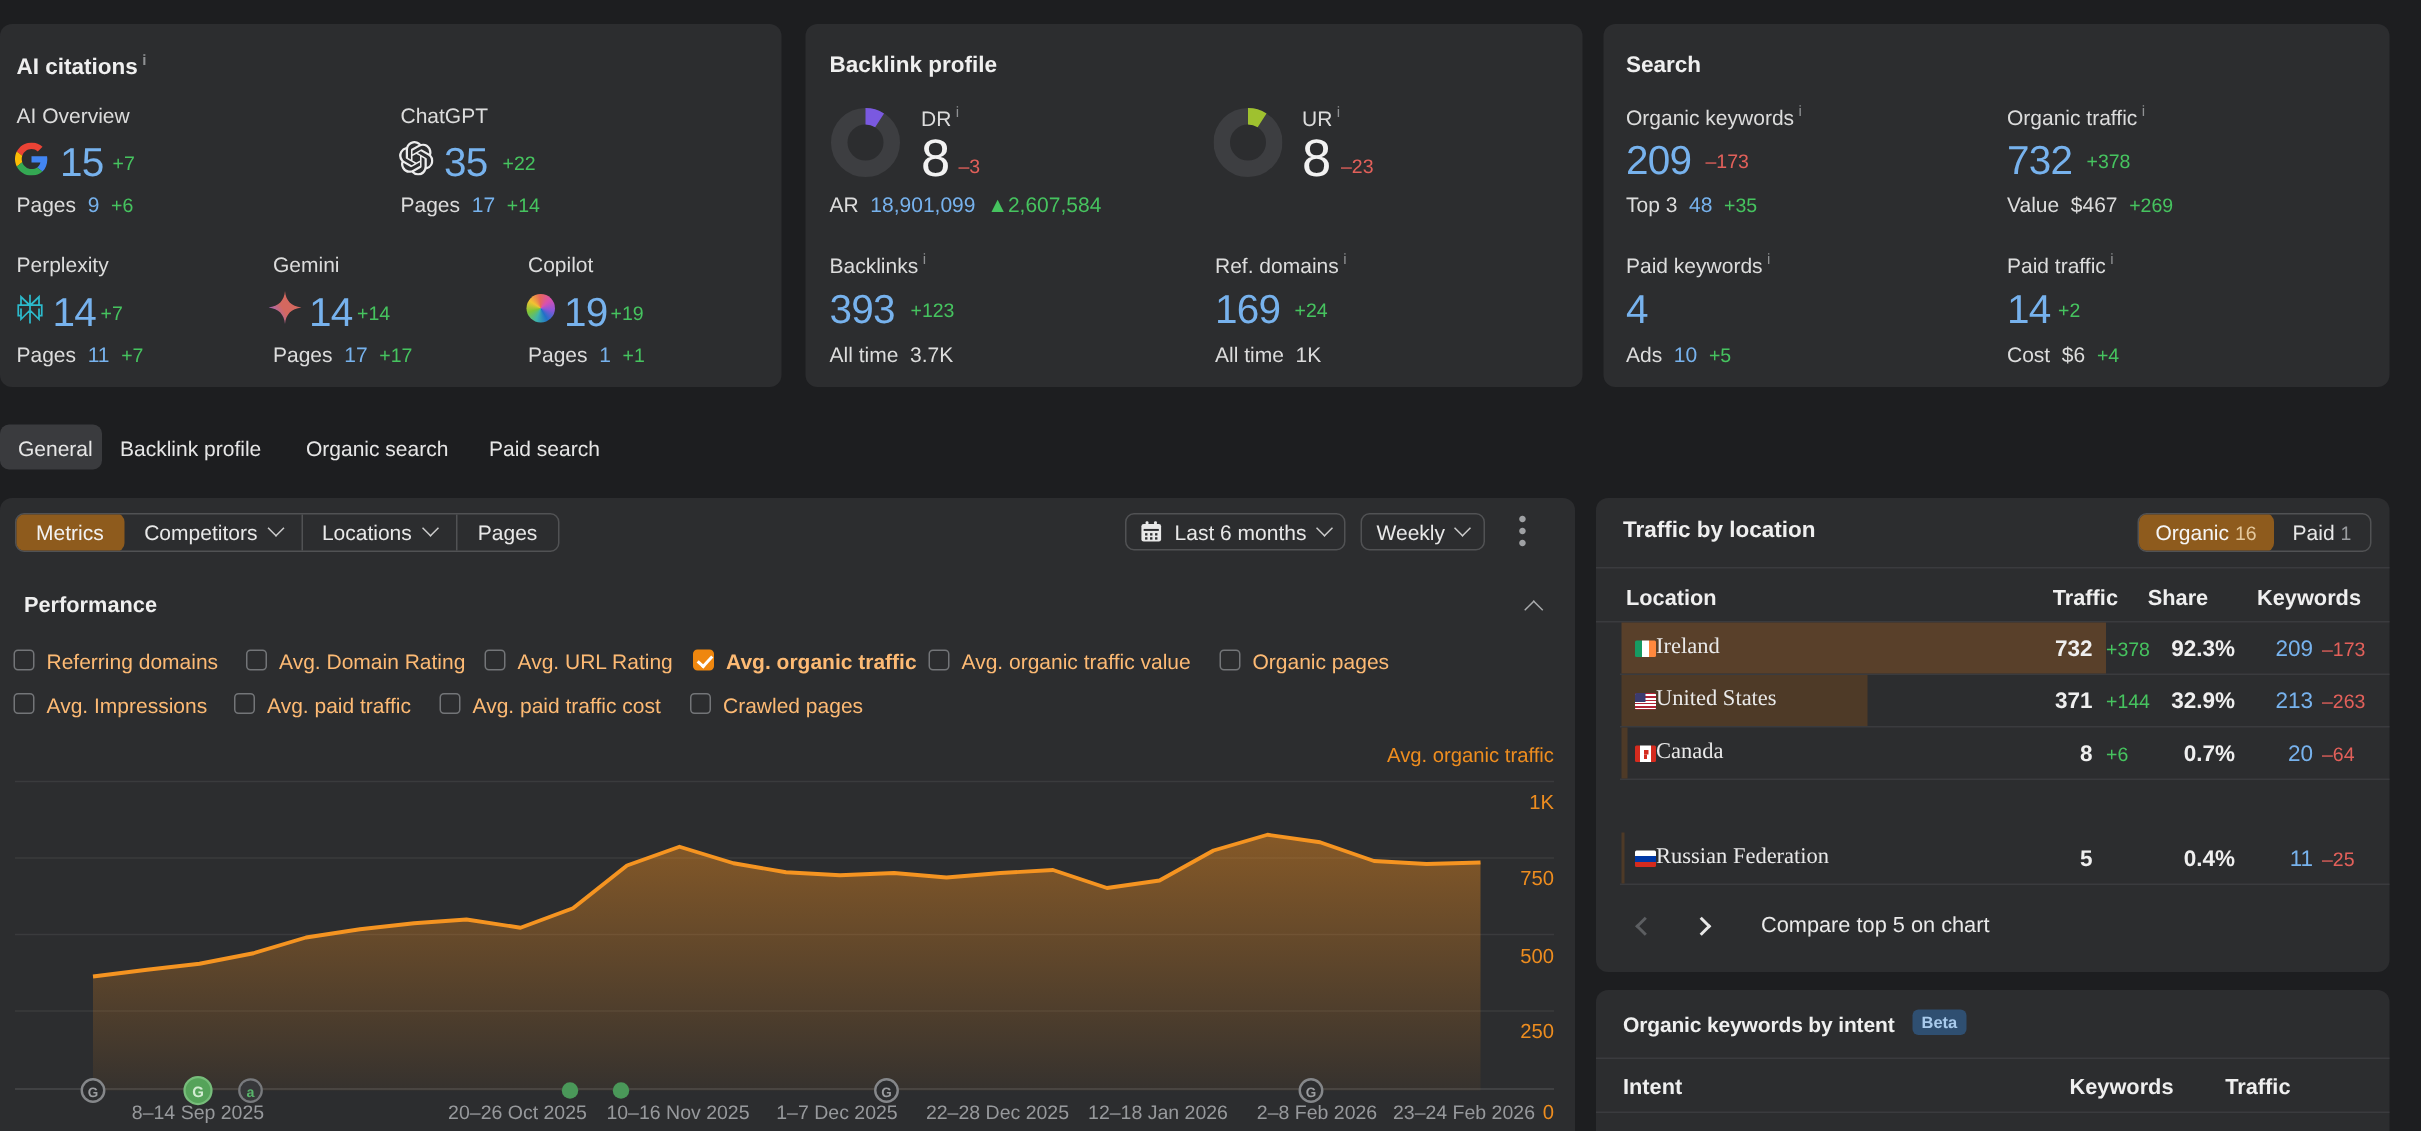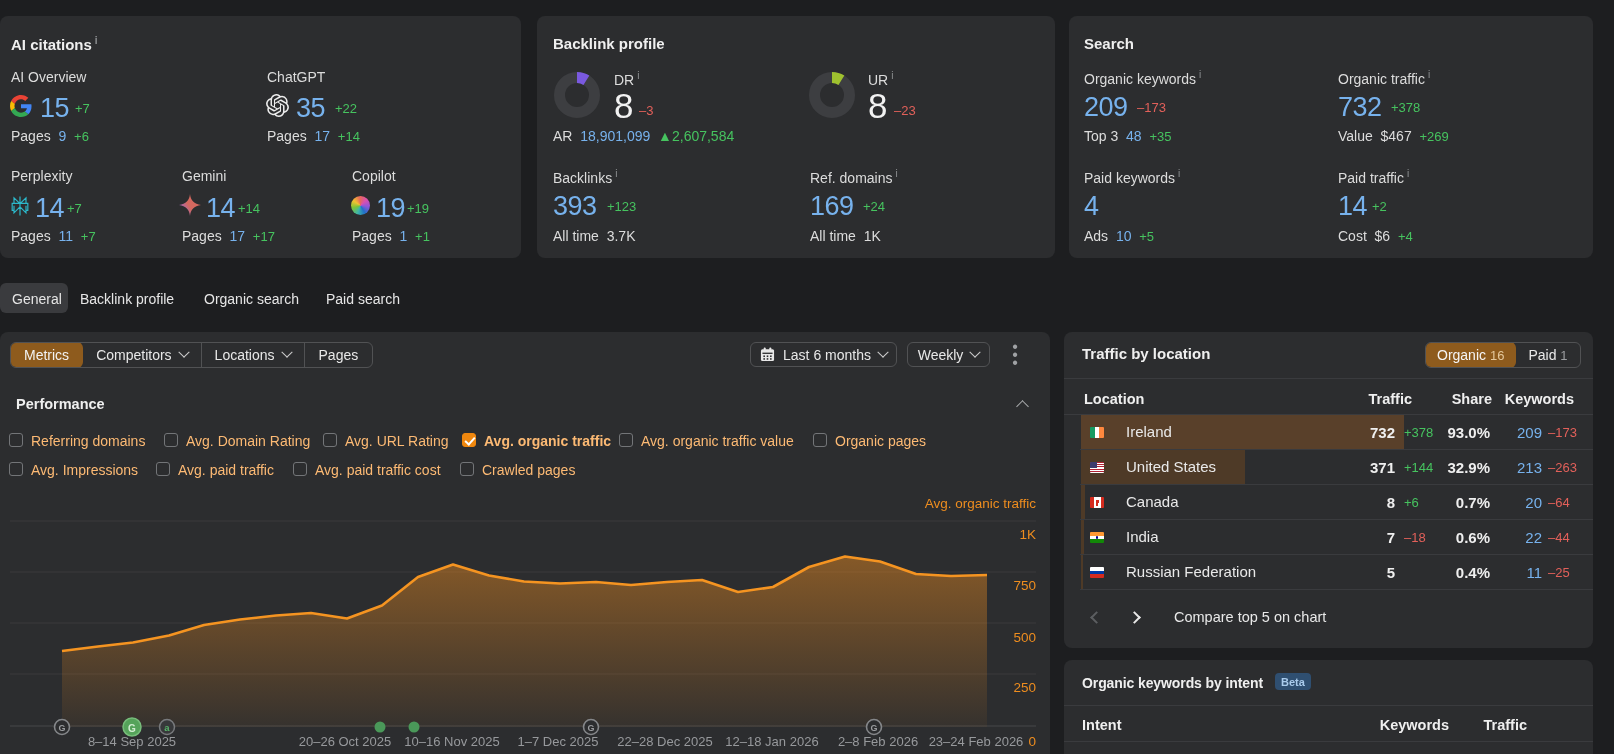--- a/index.html
+++ b/index.html
@@ -15,21 +15,21 @@
 .sub{font-size:14px;color:#dcdcdc;}
 .tab{position:absolute;font-size:14px;color:#e6e6e6;}
 .btn{position:absolute;height:25px;border:1px solid #515254;border-radius:6px;color:#e8e8e8;font-size:14px;display:flex;align-items:center;justify-content:center;background:transparent;}
 .chev{display:inline-block;width:8px;height:8px;border-right:1.6px solid #cdcdcd;border-bottom:1.6px solid #cdcdcd;transform:rotate(45deg) translate(-2px,-2px);margin-left:8px;}
 .cb{position:absolute;width:14px;height:14px;border:1.5px solid #737578;border-radius:3px;background:transparent;}
 .cb.on{background:#ef870f;border-color:#ef870f;}
 .cb.on:after{content:"";position:absolute;left:4px;top:0.5px;width:4px;height:8px;border:solid #fff;border-width:0 2px 2px 0;transform:rotate(42deg);}
 .cblbl{position:absolute;font-size:14px;color:#fdba74;white-space:nowrap;}
 .flag{position:absolute;left:10px;top:12px;width:14px;height:11px;border-radius:1px;overflow:hidden;}
 .trow{position:absolute;left:0;width:513px;height:35px;border-bottom:1px solid #3a3b3e;}
-.trow .cname{position:absolute;left:46px;top:8px;font-size:15px;color:#e9e9e9;}
+.trow .cname{position:absolute;left:24px;top:8px;font-size:15px;color:#e9e9e9;font-family:Liberation Serif, serif;}
 .tv{position:absolute;top:9px;font-size:15px;font-weight:bold;color:#efefef;text-align:right;}
 .td{position:absolute;top:10px;font-size:13px;}
 .kw{position:absolute;top:9px;font-size:15px;color:#77b2ed;text-align:right;}
 </style></head><body>
 <div id="root">
 <div class="panel" style="left:0;top:16px;width:521px;height:242px">
 <div class="abs ttl" style="left:11px;top:19px">AI citations<span class="sup">i</span></div>
 <div class="abs lbl" style="left:11px;top:53px">AI Overview</div>
 <div class="abs" style="left:10px;top:79px"><svg width="22" height="22" viewBox="0 0 48 48">
           <path fill="#EA4335" d="M24 9.5c3.54 0 6.71 1.22 9.21 3.6l6.85-6.85C35.9 2.38 30.47 0 24 0 14.62 0 6.51 5.38 2.56 13.22l7.98 6.19C12.43 13.72 17.74 9.5 24 9.5z"></path>
@@ -218,30 +218,30 @@
 </div>
 <div class="panel" style="left:1064px;top:332px;width:529px;height:316px">
 <div class="abs ttl" style="left:18px;top:13px">Traffic by location</div>
 <div class="abs" style="left:361px;top:10px;height:26px;border:1px solid #515254;border-radius:6px;display:flex;overflow:hidden">
 <div style="height:26px;margin:-1px 0 -1px -1px;padding:0 12px;display:flex;align-items:center;background:#8e5b1d;border-radius:6px;font-size:14px;color:#f5f5f5">Organic&nbsp; <span style="color:#e4c89c;font-size:13px">16</span></div>
 <div style="height:24px;padding:0 12px;display:flex;align-items:center;font-size:14px;color:#e8e8e8">Paid&nbsp; <span style="color:#9b9da0;font-size:13px">1</span></div>
 </div>
 <div class="abs" style="left:0;top:46px;width:529px;border-top:1px solid #3a3b3e"></div>
 <div class="abs" style="left:20px;top:59px;font-size:14.5px;font-weight:bold;color:#efefef">Location</div>
 <div class="abs" style="left:248px;top:59px;width:100px;text-align:right;font-size:14.5px;font-weight:bold;color:#efefef">Traffic</div>
-<div class="abs" style="left:348px;top:59px;width:80px;text-align:right;font-size:14.5px;font-weight:bold;color:#efefef">Share</div>
+<div class="abs" style="left:348px;top:59px;width:80px;text-align:center;font-size:14.5px;font-weight:bold;color:#efefef">Share</div>
 <div class="abs" style="left:428px;top:59px;width:82px;text-align:right;font-size:14.5px;font-weight:bold;color:#efefef">Keywords</div>
 <div class="abs" style="left:0;top:82px;width:529px;border-top:1px solid #3a3b3e"></div>
 <div class="trow" style="top:83px;left:16px">
 <div class="abs" style="left:1px;top:0;width:323px;height:34px;background:#59402a"></div>
 <div class="flag" style="background:linear-gradient(90deg,#169b62 33%,#fff 33%,#fff 67%,#ff883e 67%)"></div>
 <div class="cname">Ireland</div>
 <div class="tv" style="left:215px;width:100px">732</div>
 <div class="td dplus" style="left:324px">+378</div>
-<div class="tv" style="left:352px;width:58px">93.0%</div>
+<div class="tv" style="left:352px;width:58px">92.3%</div>
 <div class="kw" style="left:408px;width:54px">209</div>
 <div class="td dminus" style="left:468px">–173</div>
 </div>
 <div class="trow" style="top:118px;left:16px">
 <div class="abs" style="left:1px;top:0;width:164px;height:34px;background:#4e3a27"></div>
 <div class="flag" style="background:repeating-linear-gradient(180deg,#b22234 0,#b22234 1px,#fff 1px,#fff 2.2px)">
           <div style="position:absolute;left:0;top:0;width:7px;height:6px;background:#3c3b6e"></div>
         </div>
 <div class="cname">United States</div>
 <div class="tv" style="left:215px;width:100px">371</div>
@@ -256,32 +256,20 @@
           <div style="position:absolute;left:5.5px;top:3px;width:3px;height:3px;background:#d52b1e"></div>
           <div style="position:absolute;left:6.4px;top:5.5px;width:1.2px;height:3px;background:#d52b1e"></div>
         </div>
 <div class="cname">Canada</div>
 <div class="tv" style="left:215px;width:100px">8</div>
 <div class="td dplus" style="left:324px">+6</div>
 <div class="tv" style="left:352px;width:58px">0.7%</div>
 <div class="kw" style="left:408px;width:54px">20</div>
 <div class="td dminus" style="left:468px">–64</div>
 </div>
-<div class="trow" style="top:188px;left:16px">
-<div class="abs" style="left:1px;top:0;width:3px;height:34px;background:#4e3a27"></div>
-<div class="flag" style="background:linear-gradient(180deg,#f93 33%,#fff 33%,#fff 67%,#128807 67%)">
-          <div style="position:absolute;left:5.9px;top:4.2px;width:2.6px;height:2.6px;border-radius:50%;background:#008;"></div>
-        </div>
-<div class="cname">India</div>
-<div class="tv" style="left:215px;width:100px">7</div>
-<div class="td dminus" style="left:324px">–18</div>
-<div class="tv" style="left:352px;width:58px">0.6%</div>
-<div class="kw" style="left:408px;width:54px">22</div>
-<div class="td dminus" style="left:468px">–44</div>
-</div>
 <div class="trow" style="top:223px;left:16px">
 <div class="abs" style="left:1px;top:0;width:2px;height:34px;background:#4e3a27"></div>
 <div class="flag" style="background:linear-gradient(180deg,#fff 33%,#0039a6 33%,#0039a6 67%,#d52b1e 67%)"></div>
 <div class="cname">Russian Federation</div>
 <div class="tv" style="left:215px;width:100px">5</div>
 <div class="tv" style="left:352px;width:58px">0.4%</div>
 <div class="kw" style="left:408px;width:54px">11</div>
 <div class="td dminus" style="left:468px">–25</div>
 </div>
 <div class="abs" style="left:28px;top:281px;width:9px;height:9px;border-left:2px solid #5c5e61;border-bottom:2px solid #5c5e61;transform:rotate(45deg)"></div>

